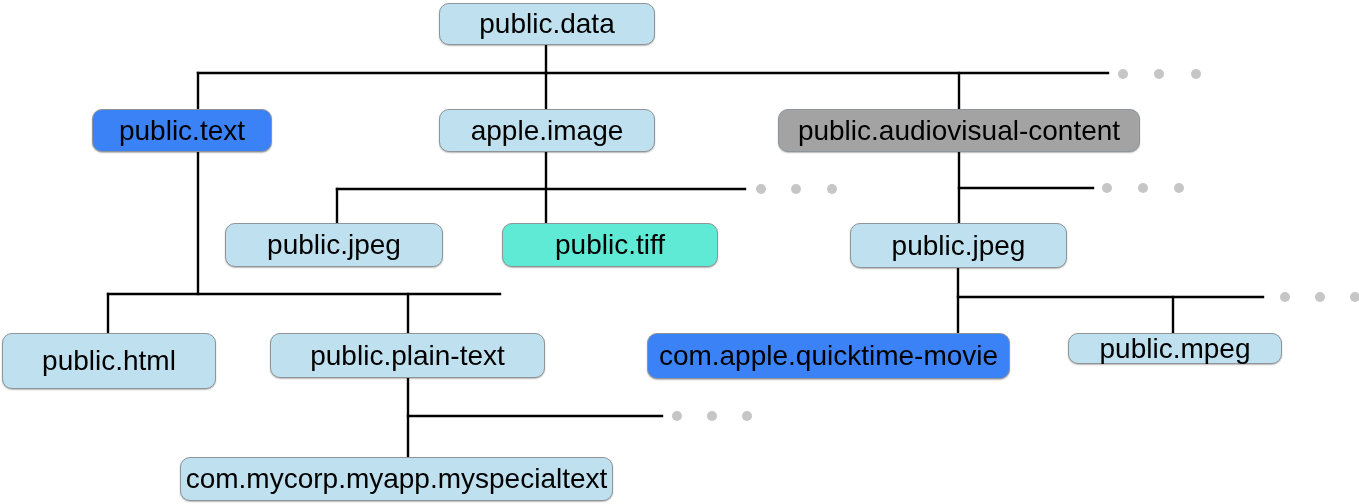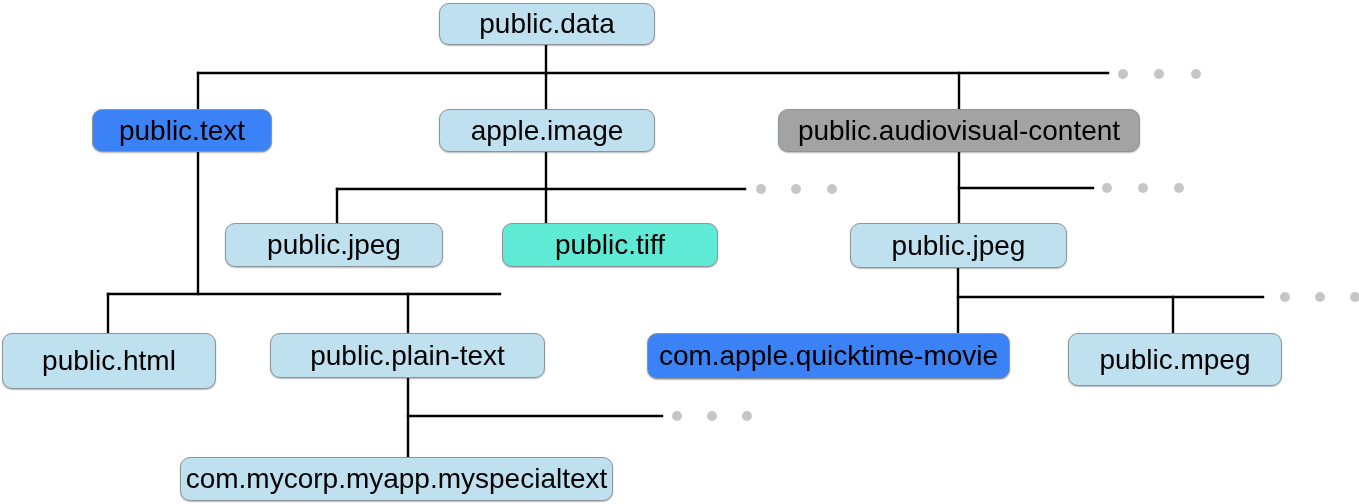--- a/index.html
+++ b/index.html
@@ -104,19 +104,19 @@
     </div>
     <div class="node" style="left: 2px; top: 333px; width: 214px; height: 56px; background: rgb(191, 224, 238); border-color: rgb(143, 148, 152);">
       <span class="node-label" style="color: rgb(0, 0, 0);">public.html</span>
     </div>
     <div class="node" style="left: 270px; top: 333px; width: 275px; height: 45px; background: rgb(191, 224, 238); border-color: rgb(143, 148, 152);">
       <span class="node-label" style="color: rgb(0, 0, 0);">public.plain-text</span>
     </div>
     <div class="node" style="left: 647px; top: 333px; width: 363px; height: 46px; background: #3b82f6; border-color: rgb(143, 148, 152);">
       <span class="node-label" style="color: rgb(0, 0, 0);">com.apple.quicktime-movie</span>
     </div>
-    <div class="node" style="left: 1068px; top: 333px; width: 214px; height: 53px; background: rgb(191, 224, 238); border-color: rgb(143, 148, 152);">
+    <div class="node" style="left: 1068px; top: 333px; width: 214px; height: 31px; background: rgb(191, 224, 238); border-color: rgb(143, 148, 152);">
       <span class="node-label" style="color: rgb(0, 0, 0);">public.mpeg</span>
     </div>
     <div class="node" style="left: 180px; top: 457px; width: 433px; height: 44px; background: rgb(191, 224, 238); border-color: rgb(143, 148, 152);">
       <span class="node-label" style="color: rgb(0, 0, 0);">com.mycorp.myapp.myspecialtext</span>
     </div>
   </div>
 
 </body></html>

